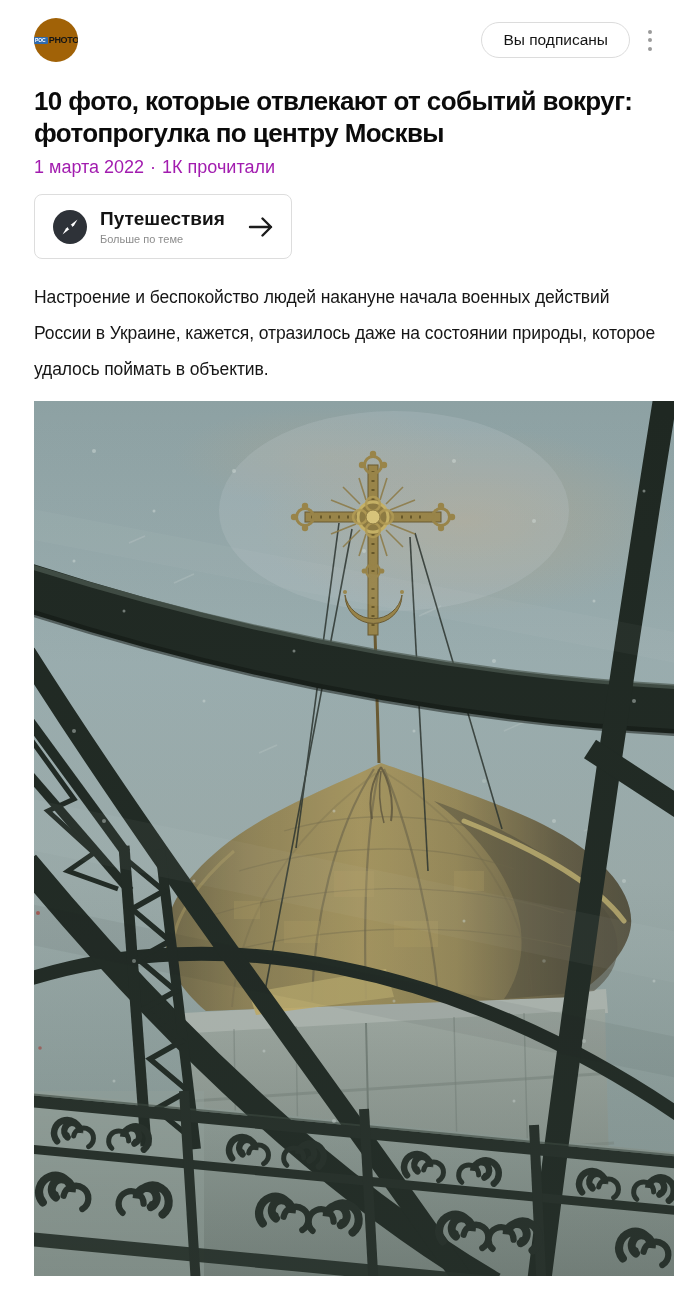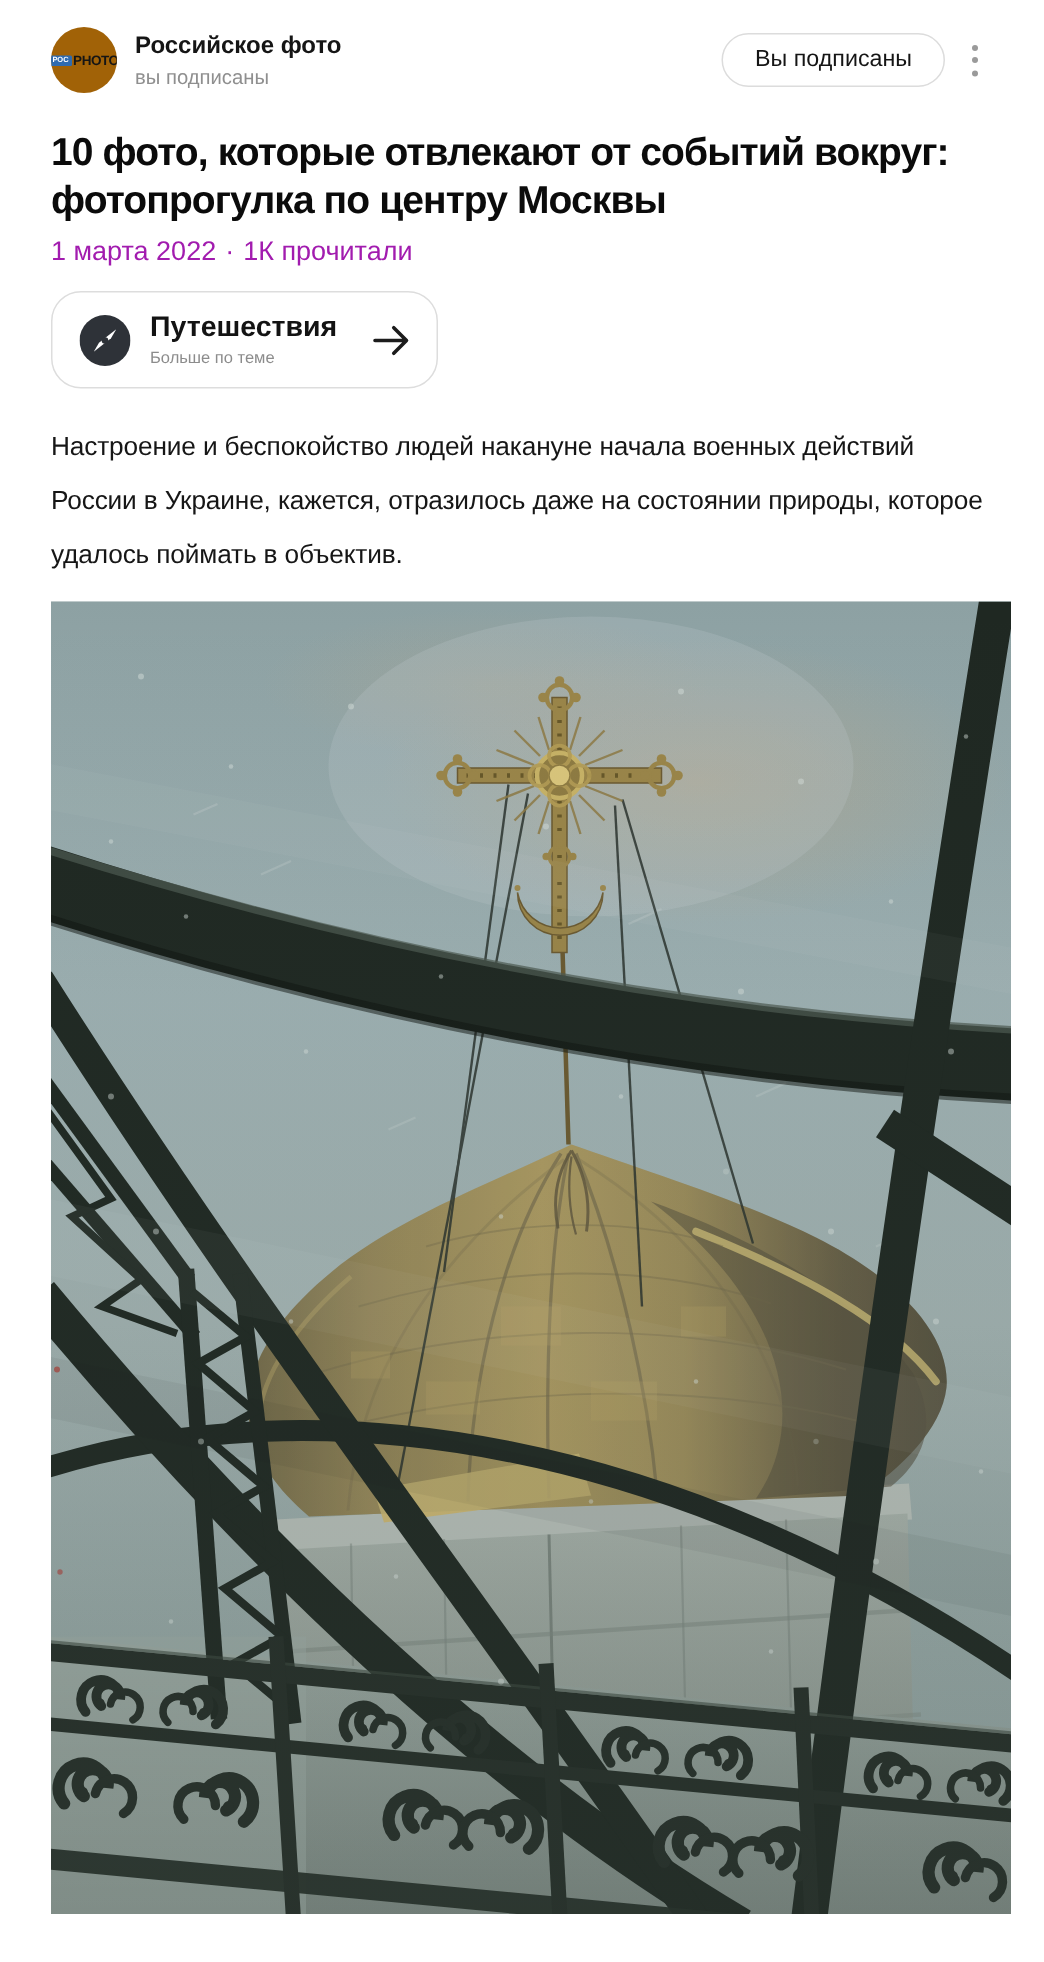--- a/index.html
+++ b/index.html
@@ -44,21 +44,21 @@
   h1{
     margin:24px 0 8px; font-size:26px; line-height:1.22; font-weight:700;
     letter-spacing:-0.6px; color:var(--title-color);
   }
   .meta{font-size:18px;color:#a21caf;margin:0 0 16px;}
   .meta .sep{margin:0 6px;}
 
   
   .topic-card{
     display:inline-flex;align-items:center;
-    border:1px solid var(--card-border);border-radius:20px;
+    border:1px solid var(--card-border);border-radius:8px;
     padding:13px 16px 13px 18px;cursor:pointer;background:#fff;
   }
   .topic-icon{width:34px;height:34px;flex:0 0 34px;display:block;}
   .topic-texts{display:flex;flex-direction:column;margin-left:13px;}
   .topic-title{font-size:19px;font-weight:700;color:#131313;line-height:1.15;}
   .topic-sub{font-size:11px;color:#8c8c8c;margin-top:3px;}
   .arrow{margin-left:22px;display:flex;align-items:center;}
 
   
   .lead{margin:20px 0 14px;font-size:17.5px;line-height:36px;color:#161616;letter-spacing:-0.1px;}
@@ -73,24 +73,20 @@
 <body>
 
 <div class="page">
 
   <header class="hdr">
     <div class="avatar">
       <span class="logo">
           <span class="logo-box">РОС</span>
           <span class="logo-text">PHOTO</span>
         </span>
-    </div>
-    <div class="ch-info">
-      <div class="ch-name">Российское фото</div>
-      <div class="ch-sub">вы подписаны</div>
     </div>
     <div class="hdr-spacer"></div>
     <button class="sub-btn">Вы подписаны</button>
     <button class="kebab" aria-label="menu">
         <i></i>
         <i></i>
         <i></i>
       </button>
   </header>
 

